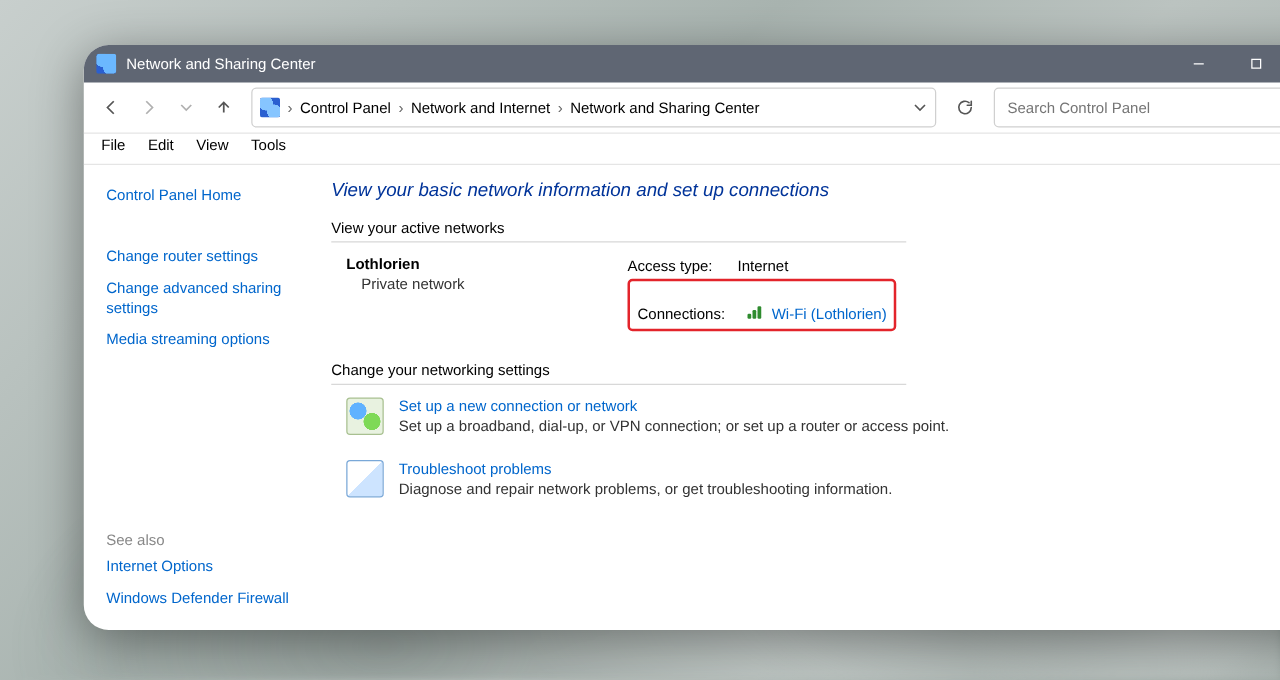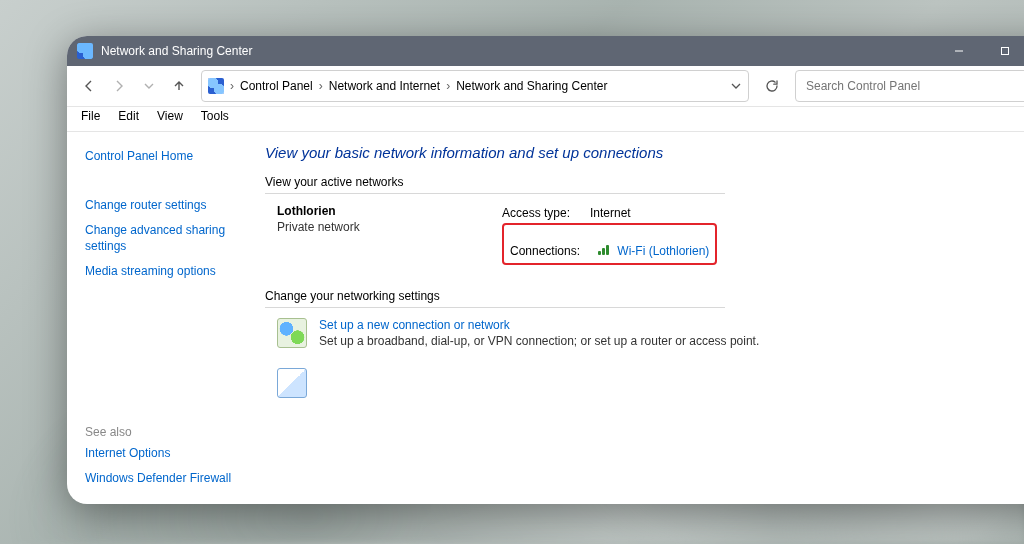--- a/index.html
+++ b/index.html
@@ -59,21 +59,21 @@
   .sidebar a{color:#0066cc;margin:5px 0;cursor:default;line-height:1.3;}
   .sidebar .home{color:#0066cc;margin-bottom:28px;}
   .sidebar .sa{color:#888;margin-top:auto;padding-top:20px;margin-bottom:2px;}
   .main{flex:1;padding:12px 20px 12px 12px;font-size:12px;}
   h1{font-size:15px;color:#003399;font-weight:400;margin:0 0 14px;font-style:italic;}
   .lbl{color:#000;margin:0 0 4px;}
   .hr{border-top:1px solid #d8d8d8;margin:2px 0 10px 0;}
   .net-row{display:flex;margin-bottom:24px;}
   .net-left{width:225px;padding-left:12px;}
   .net-left b{font-size:12px;}
-  .net-left .sub{color:#333;margin-top:2px;}
+  .net-left .sub{color:#333;margin-top:2px;margin-left:12px;}
   .net-right{font-size:12px;}
   .net-right .r{display:flex;gap:8px;line-height:1.6;}
   .net-right .r .k{width:80px;text-align:left;}
   .callout{border:2px solid #e3242b;border-radius:4px;padding:17px 6px 2px;}
   .wifi-icon{display:inline-block;width:14px;height:10px;position:relative;margin-right:2px;}
   .wifi-icon span{position:absolute;bottom:0;width:3px;background:#2e8b2e;border-radius:1px;}
   .wifi-icon span:nth-child(1){left:0;height:4px;}
   .wifi-icon span:nth-child(2){left:4px;height:7px;}
   .wifi-icon span:nth-child(3){left:8px;height:10px;}
   .link{color:#0066cc;cursor:default;}
@@ -219,16 +219,20 @@
       <div class="task">
         <div class="t-icon2 connection"></div>
         <div>
           <span class="link">Set up a new connection or network</span>
           <div class="desc">Set up a broadband, dial-up, or VPN connection; or set up a router or access point.</div>
         </div>
       </div>
 
       <div class="task">
         <div class="t-icon2 trouble"></div>
+        <div>
+          <span class="link">Troubleshoot problems</span>
+          <div class="desc">Diagnose and repair network problems, or get troubleshooting information.</div>
+        </div>
       </div>
     </div>
   </div>
 </div>
 
 </body></html>

